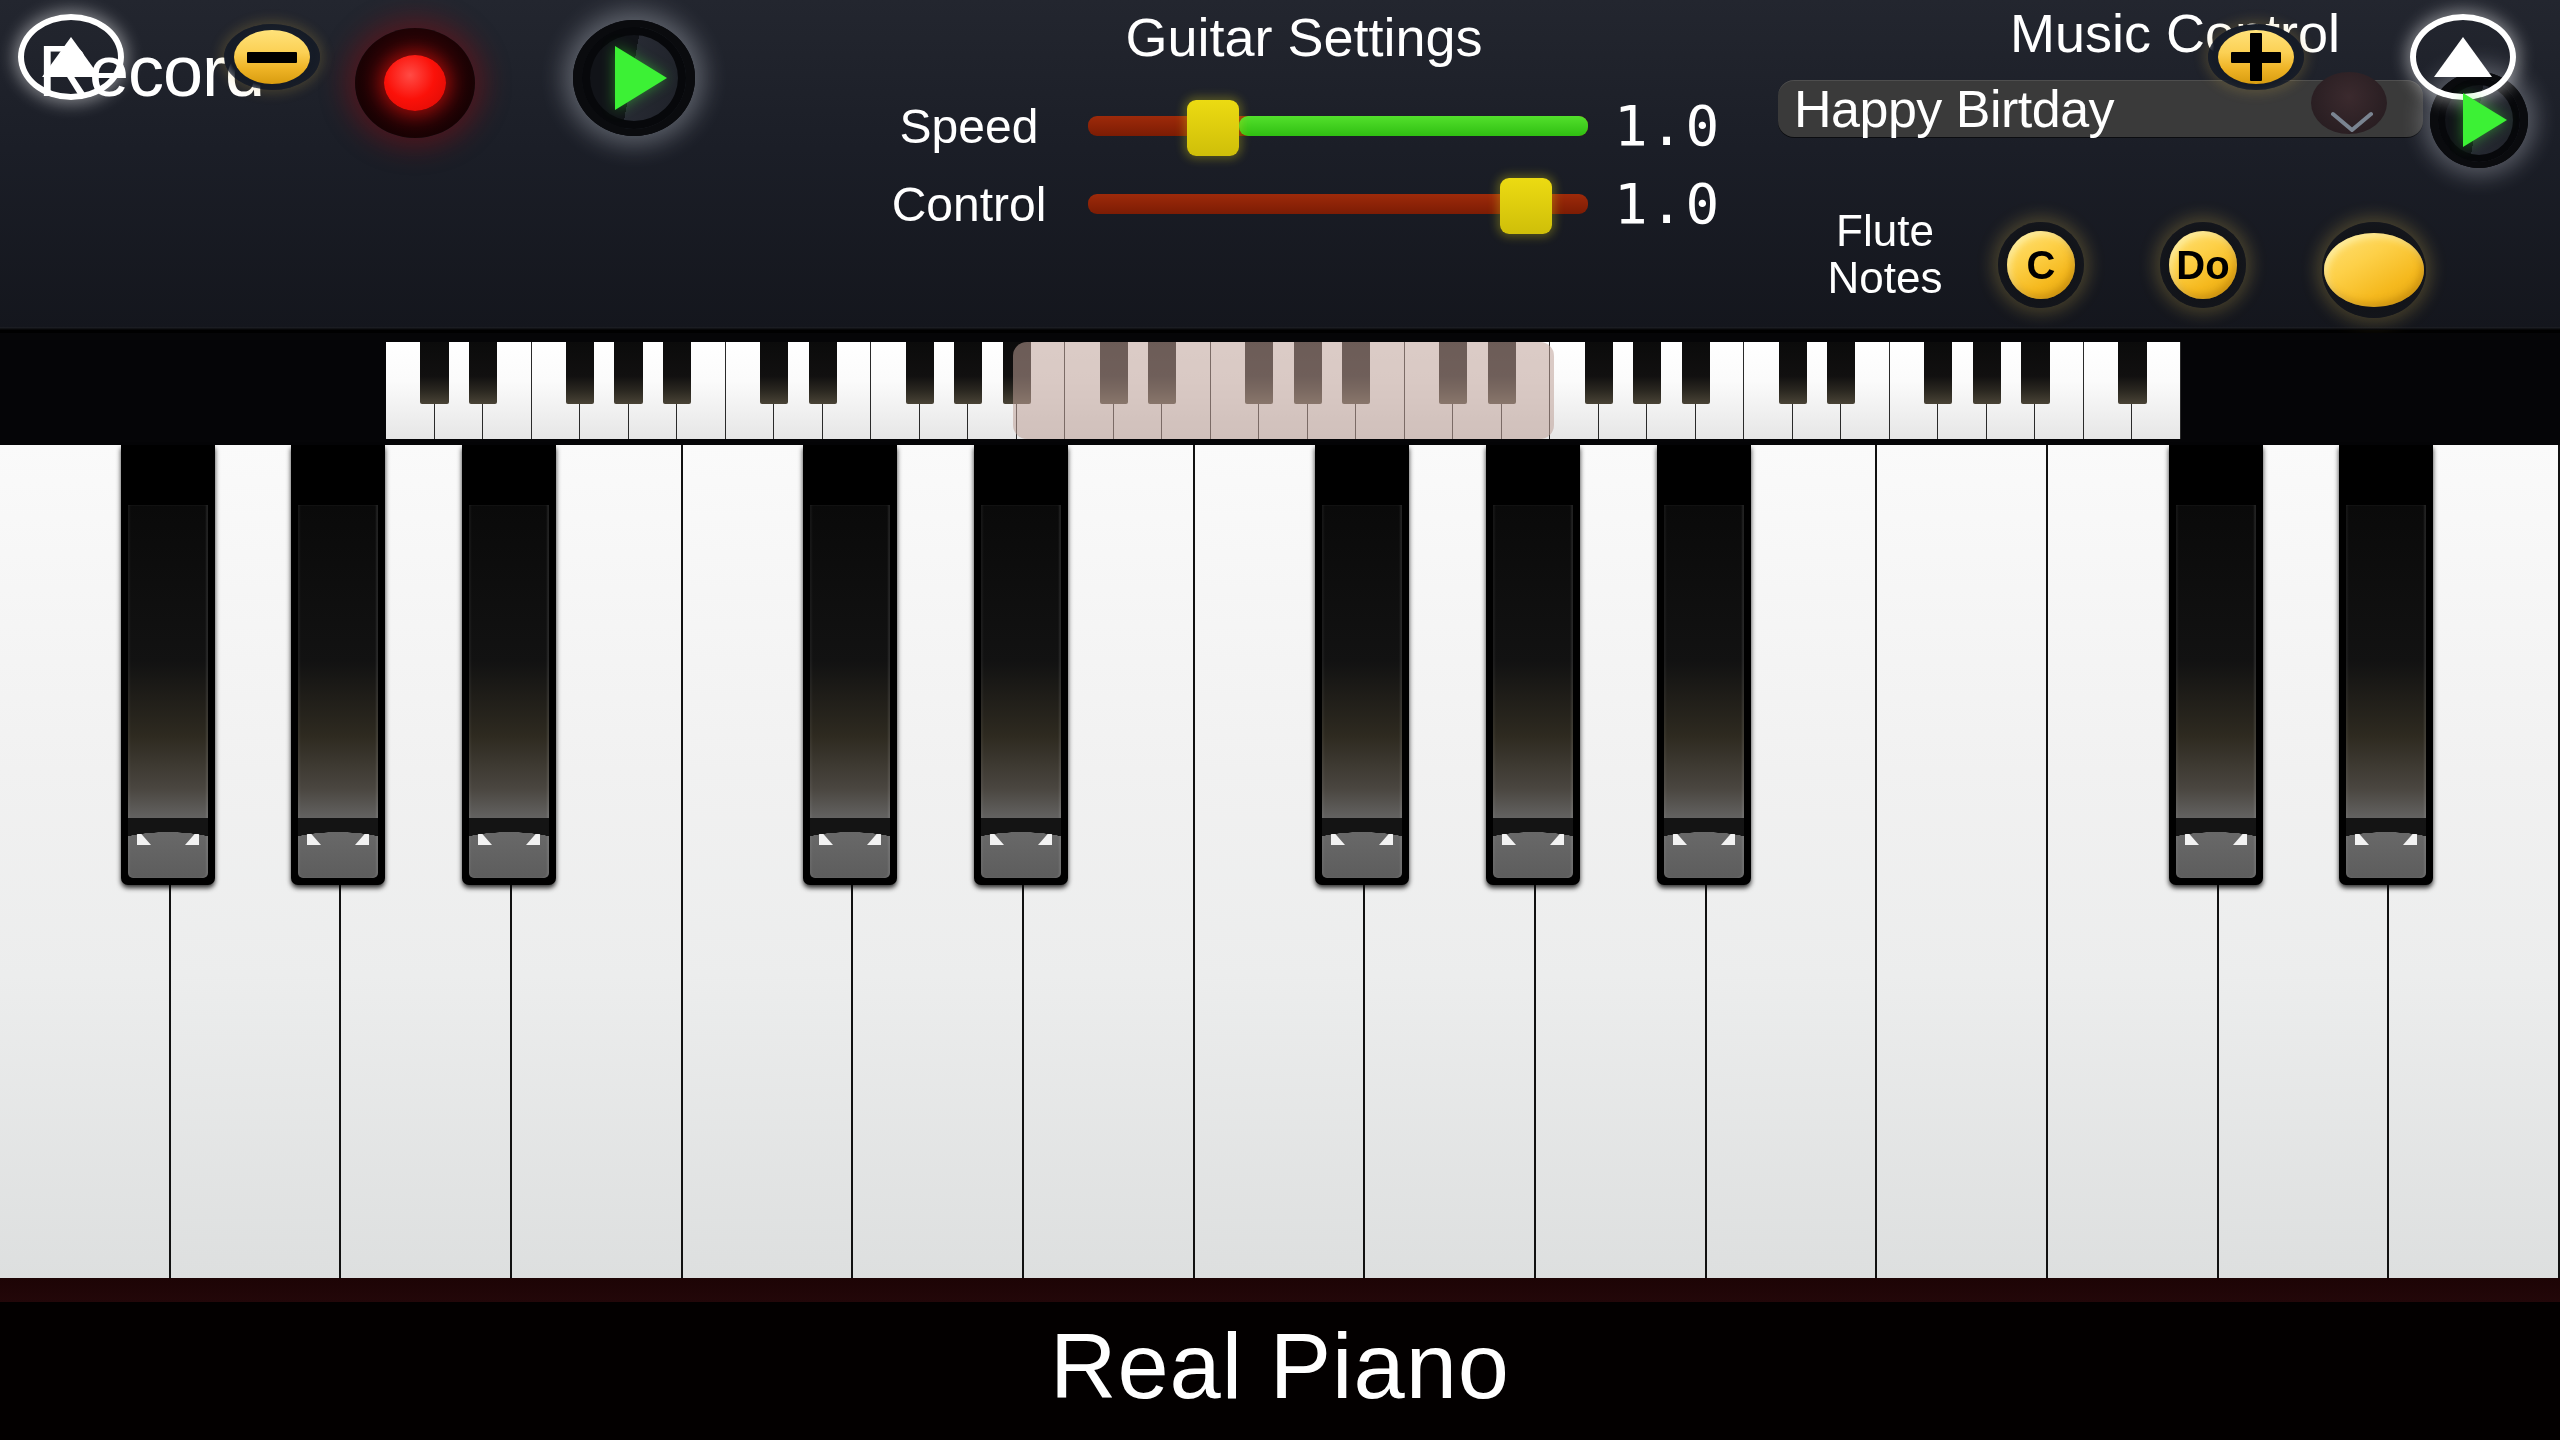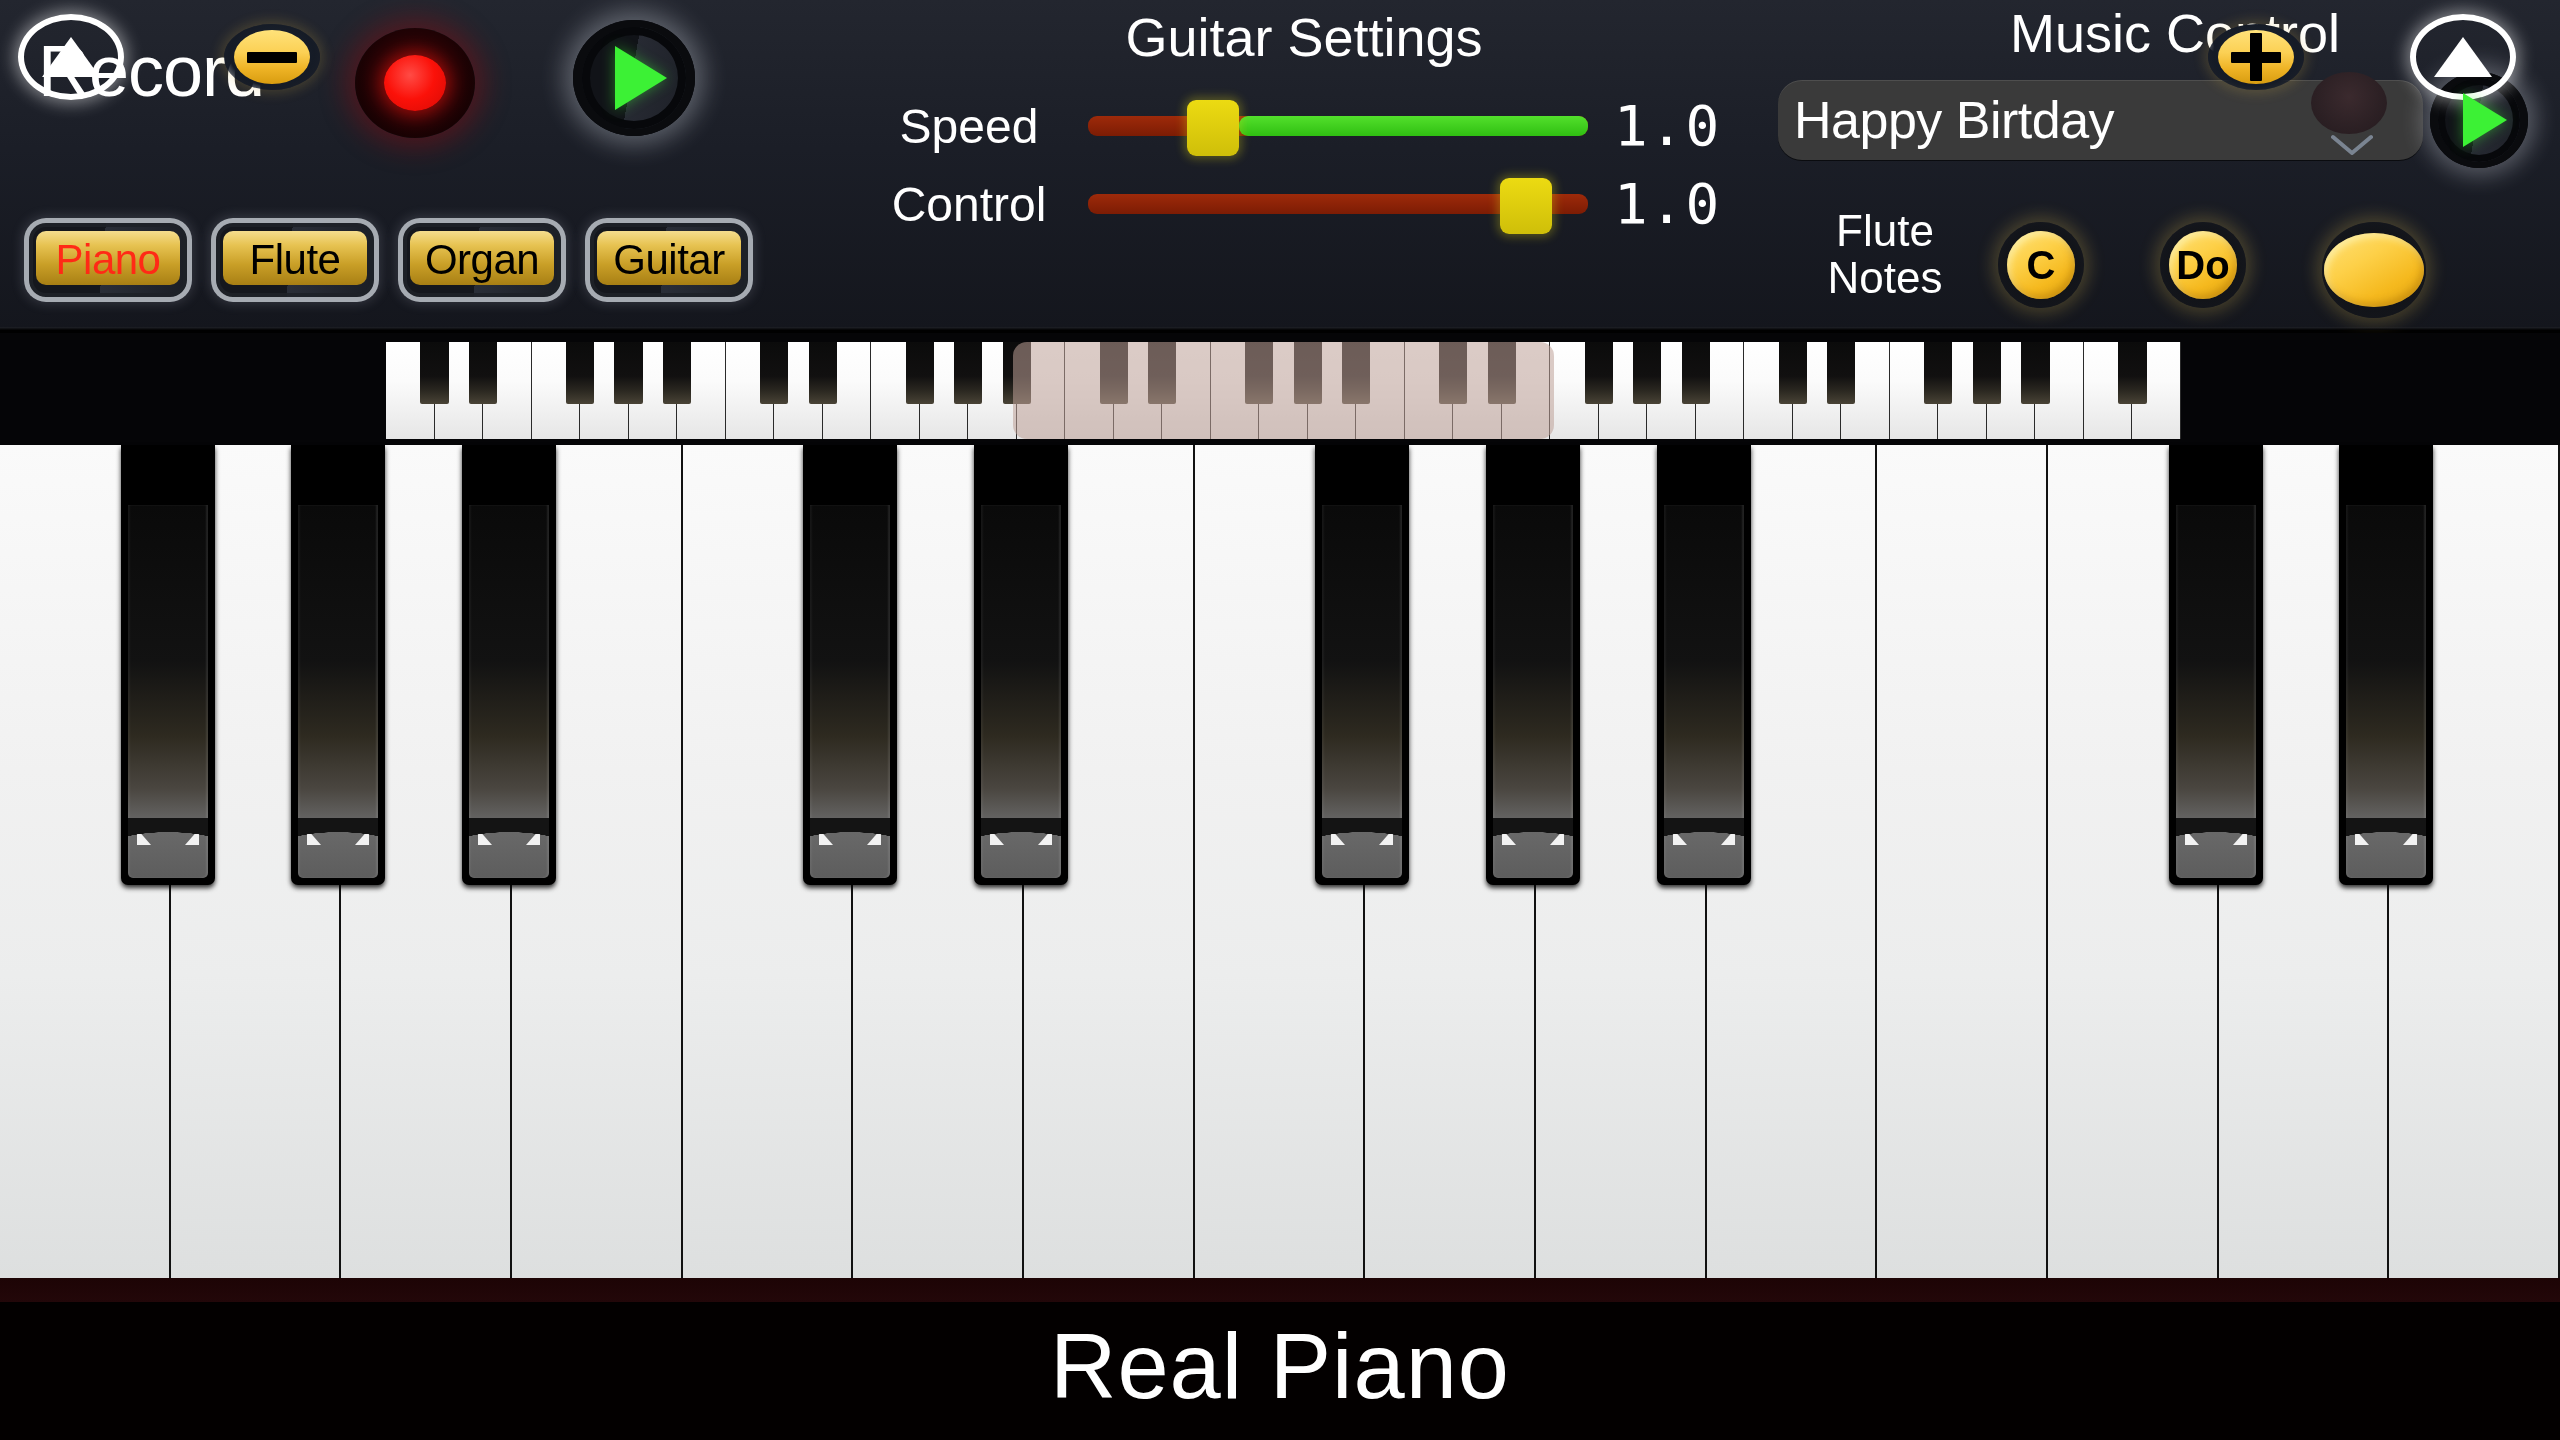--- a/index.html
+++ b/index.html
@@ -107,22 +107,22 @@
     margin-left:26px; font-size:56px; color:#fff; letter-spacing:2px;
     font-family:"DejaVu Sans Mono", monospace; line-height:1;
   }
 
   
   .mc-title{
     position:absolute; left:1955px; top:2px; width:440px; text-align:center;
     font-size:54px; color:#fff;
   }
   .mc-select{
-    position:absolute; left:1778px; top:80px; width:645px; height:80px;
-    border-radius:24px; background:#3a3a3a;
+    position:absolute; left:1778px; top:80px; width:645px; height:57px;
+    border-radius:16px; background:#3a3a3a;
     box-shadow:inset 0 1px 0 rgba(255,255,255,.10), 0 1px 0 rgba(0,0,0,.6);
     display:flex; align-items:center;
   }
   .mc-select .val{ font-size:52px; color:#fff; padding-left:16px; letter-spacing:-.5px; }
   .mc-knob{
     position:absolute; right:36px; top:-8px; width:76px; height:62px;
     border-radius:50%;
     background:radial-gradient(ellipse at 50% 40%, #3b2a2e 0%, #2c2024 60%, #241a1e 100%);
   }
   .mc-chevron{
@@ -281,38 +281,20 @@
     <div class="record-label">Record</div>
 
     <div class="round-btn rec-btn">
       <div class="rec-dot"></div>
     </div>
 
     <div class="round-btn play-btn-top">
       <div class="tri-green"></div>
     </div>
 
-    <div class="instr-row">
-      <div class="instr sel">
-        <div class="plate"></div>
-        <span>Piano</span>
-      </div>
-      <div class="instr">
-        <div class="plate"></div>
-        <span>Flute</span>
-      </div>
-      <div class="instr">
-        <div class="plate"></div>
-        <span>Organ</span>
-      </div>
-      <div class="instr">
-        <div class="plate"></div>
-        <span>Guitar</span>
-      </div>
-    </div>
 
     <div class="ms-title">Guitar Settings</div>
 
     <div class="slider-row speed">
       <div class="sl-label">Speed</div>
       <div class="track">
         <div class="bar"></div>
         <div class="fill" id="speed-fill" style="left: 150.56px; width: 349.44px;"></div>
         <div class="knob" id="speed-knob" style="left: 98.56px;"></div>
       </div>

